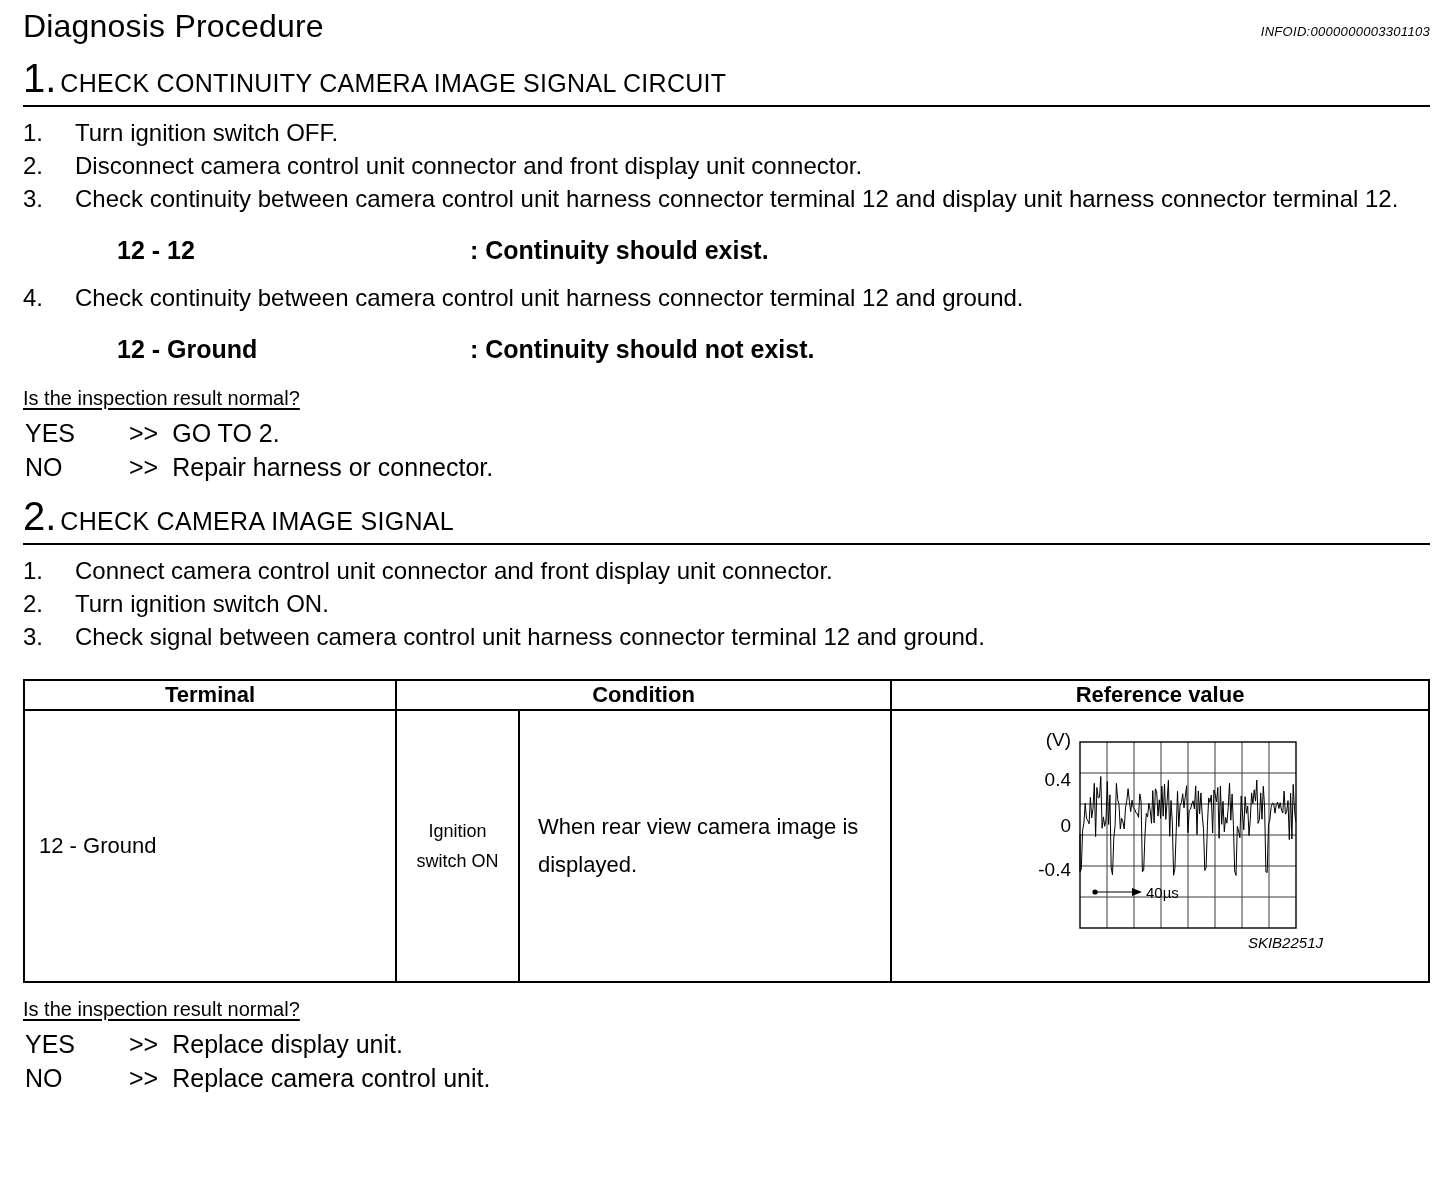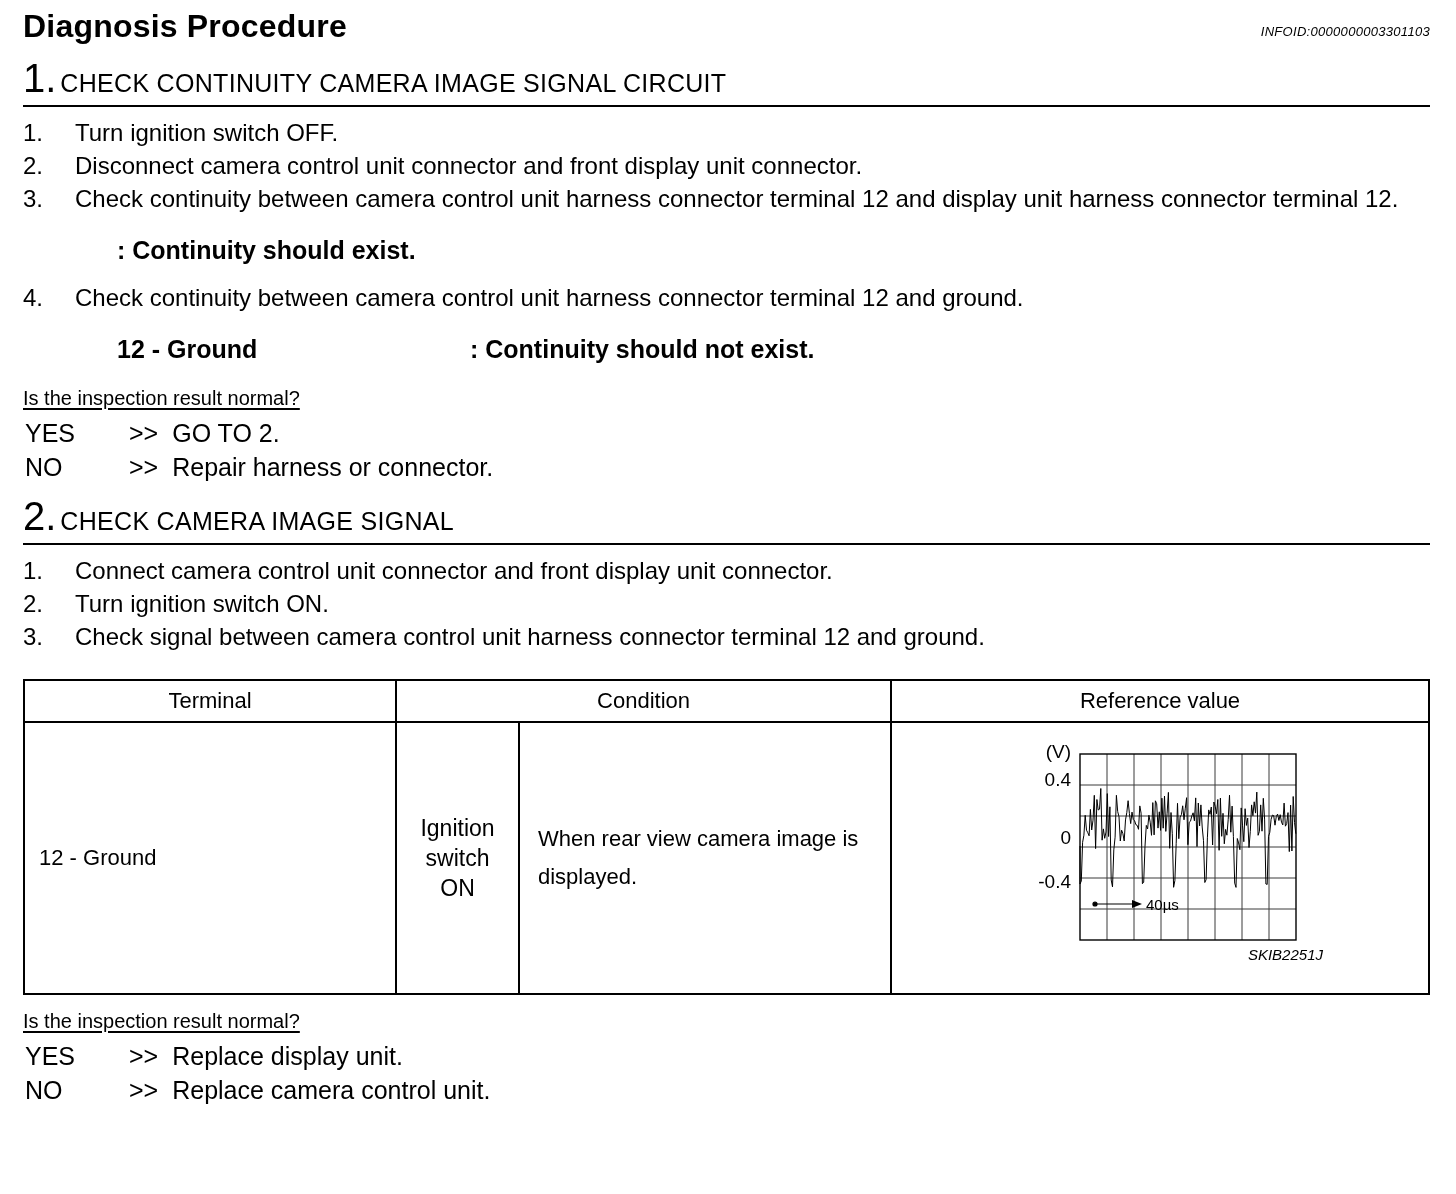--- a/index.html
+++ b/index.html
@@ -4,21 +4,21 @@
 <style>
   * { margin:0; padding:0; box-sizing:border-box; }
   html,body { background:#fff; }
   body {
     width:1456px; height:1194px; overflow:hidden;
     color:#000; font-family:"Liberation Sans", sans-serif;
   }
   .page { padding:8px 26px 0 23px; }
 
   .titlebar { display:flex; justify-content:space-between; align-items:flex-end; }
-  .doc-title { font-size:32px; font-weight:700; letter-spacing:0.2px; }
+  .doc-title { font-size:32px; font-weight:400; letter-spacing:0.2px; }
   .infoid { font-size:13px; font-style:italic; padding-bottom:6px; letter-spacing:0.3px; }
 
   .step-heading { display:flex; align-items:baseline; border-bottom:2px solid #000; padding-bottom:7px; margin-top:13px; }
   .step-num { font-size:40px; line-height:1; }
   .step-title { font-size:25px; margin-left:4px; letter-spacing:0.3px; }
 
   .list { margin-top:9px; }
   .list-item { display:flex; font-size:24px; line-height:33px; }
   .list-num { width:52px; flex:none; }
   .list-text { flex:1; }
@@ -28,30 +28,30 @@
   .spec { display:flex; font-weight:bold; font-size:25px; line-height:33px; margin:19px 0 4px 94px; }
   .spec-label { width:353px; flex:none; }
 
   .question { font-size:20px; line-height:33px; text-decoration:underline; text-underline-offset:3px; margin-top:16px; }
   .result { display:flex; font-size:25px; line-height:32px; margin-left:2px; margin-top:2px; }
   .result-label { width:104px; flex:none; }
   .result-arrow { margin-right:14px; }
 
   .sig-table { width:100%; border-collapse:collapse; table-layout:fixed; margin-top:26px; }
   .sig-table th, .sig-table td { border:2px solid #000; }
-  .sig-table th { font-weight:400; font-size:22px; height:42px; text-align:center; }
+  .sig-table th { font-weight:700; font-size:22px; height:30px; text-align:center; }
   .cell-terminal { font-size:22px; padding-left:14px; height:272px; vertical-align:middle; }
-  .cell-cond1 { font-size:23px; text-align:center; vertical-align:middle; padding:14px 12px; line-height:30px; }
+  .cell-cond1 { font-size:18px; text-align:center; vertical-align:middle; padding:14px 12px; line-height:30px; }
   .cell-cond2 { font-size:22px; vertical-align:middle; padding:0 18px; line-height:38px; }
   .cell-ref { vertical-align:middle; }
 
   .scope { position:relative; width:274px; margin:0 auto; padding-left:56px; }
   .ylab { position:absolute; width:48px; text-align:right; font-size:19px; left:0; line-height:22px; }
   .ylab-v { top:-12px; }
-  .ylab-t1 { top:16px; }
+  .ylab-t1 { top:28px; }
   .ylab-t2 { top:74px; }
   .ylab-t3 { top:118px; }
   .scope svg { display:block; }
   .caption { font-size:15px; text-align:right; margin:3px -26px 0 0;font-style:italic; }
 
   .grid-line { stroke:#3a3a3a; stroke-width:1; fill:none; }
   .grid-frame { stroke:#000; stroke-width:1.4; fill:none; }
   .wave { stroke:#000; stroke-width:1; fill:none; stroke-linejoin:round; }
   .anno { stroke:#000; stroke-width:1.2; }
   .anno-text { font-size:15px; font-family:"Liberation Sans", sans-serif; fill:#000; }
@@ -82,20 +82,21 @@
       <span class="list-num">2.</span>
       <span class="list-text">Disconnect camera control unit connector and front display unit connector.</span>
     </div>
     <div class="list-item justify">
       <span class="list-num">3.</span>
       <span class="list-text">Check continuity between camera control unit harness connector terminal 12 and display unit harness connector terminal 12.</span>
     </div>
   </div>
 
   <div class="spec">
+    <span class="spec-label">12 - 12</span>
     <span class="spec-value">: Continuity should exist.</span>
   </div>
 
   <div class="list-item item4">
     <span class="list-num">4.</span>
     <span class="list-text">Check continuity between camera control unit harness connector terminal 12 and ground.</span>
   </div>
 
   <div class="spec">
     <span class="spec-label">12 - Ground</span>

